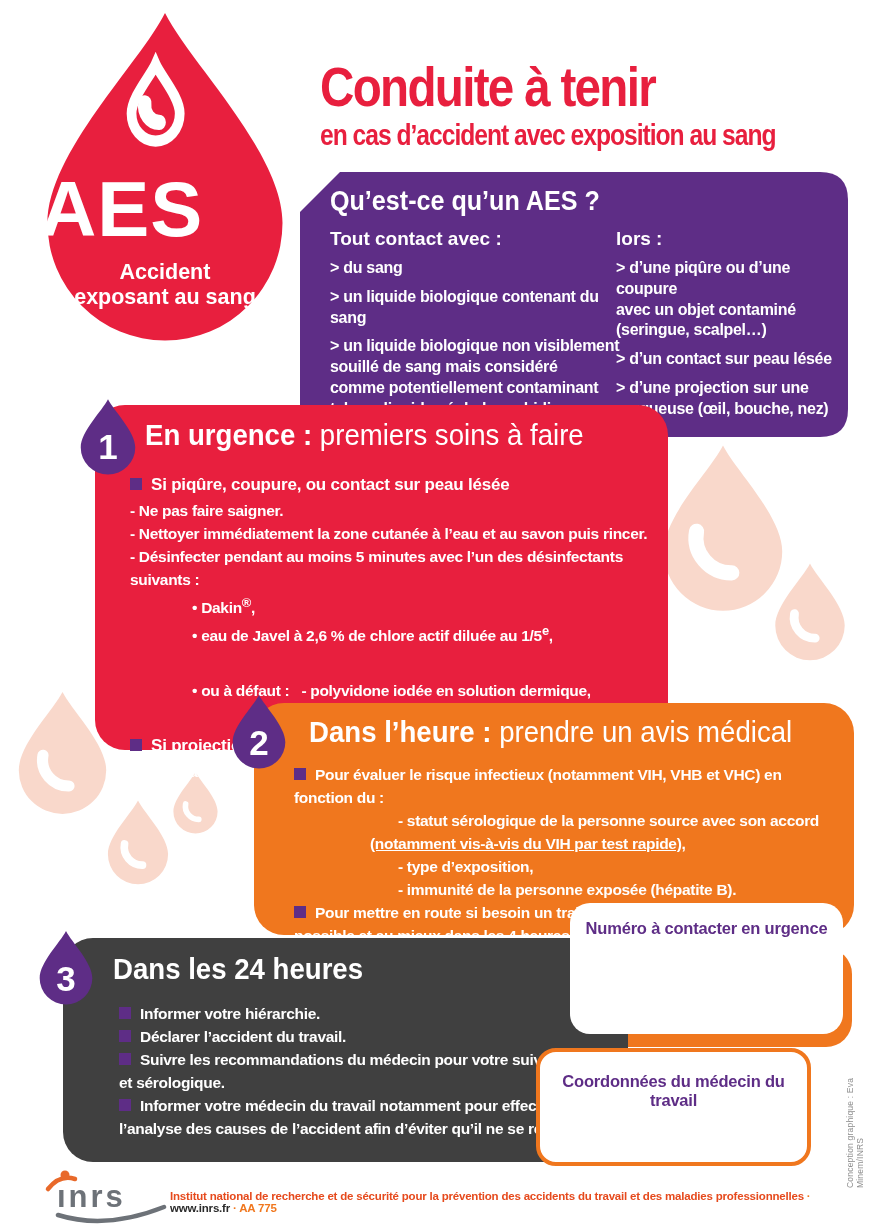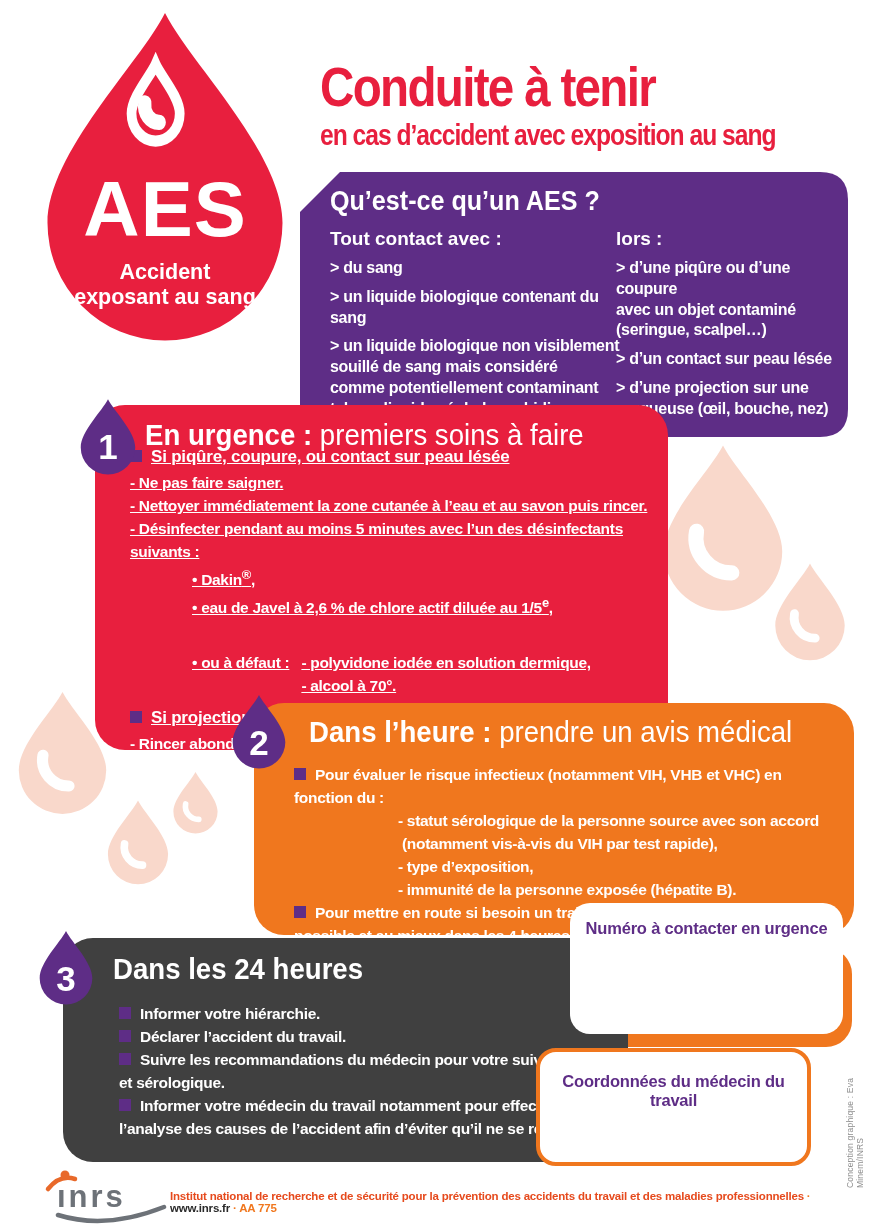--- a/index.html
+++ b/index.html
@@ -6,21 +6,21 @@
   body { background:#e9e9e9; font-family:"Liberation Sans", sans-serif; }
   .page { position:relative; width:872px; height:1232px; background:#ffffff; overflow:hidden; margin:0 auto; }
 
   
   .drop { position:absolute; }
   .drop svg { display:block; width:100%; height:100%; }
 
   
   .emblem { position:absolute; left:40px; top:8px; width:250px; height:338px; z-index:2; }
   .emblem svg { position:absolute; inset:0; }
-  .aes-word { position:absolute; left:0; top:162px; width:100%; text-align:center;
+  .aes-word { position:absolute; left:0; top:162px; width:100%; text-align:left;
     color:#fff; font-size:78px; font-weight:bold; letter-spacing:1px; line-height:1; }
   .aes-label { position:absolute; left:0; top:252px; width:100%; text-align:center;
     color:#fff; font-size:21.5px; font-weight:bold; line-height:1.18; white-space:pre-line; }
 
   
   .titleblock { position:absolute; left:312px; top:58px; z-index:2;margin-left:8px; }
   .title-main { color:#e81f3e; font-size:56px; font-weight:bold; letter-spacing:-2px;
     transform:scaleX(.85); transform-origin:left; line-height:1.05; }
   .title-sub { color:#e81f3e; font-size:29px; font-weight:bold; letter-spacing:-1.2px;
     transform:scaleX(.85); transform-origin:left; margin-top:2px; }
@@ -45,32 +45,32 @@
   .step-head { position:absolute; color:#fff; white-space:nowrap;
     transform:scaleX(.92); transform-origin:left; }
   .step-head b { font-size:30px; font-weight:bold; }
   .step-head span { font-size:30px; font-weight:normal; }
   .box1 .step-head { left:50px; top:13px; }
   .box2 .step-head { left:55px; top:12px; }
   .box3 .step-head { left:50px; top:14px; }
 
   .step-body { position:absolute; color:#fff; font-weight:bold; font-size:15.5px;
     letter-spacing:-0.3px; line-height:23px; }
-  .box1 .step-body { left:35px; top:40px; width:530px;text-decoration:underline; }
+  .box1 .step-body { left:35px; top:68px; width:530px; }
   .box2 .step-body { left:40px; top:60px; width:550px; }
   .box3 .step-body { left:56px; top:64px; width:510px; }
 
   .sq { display:inline-block; width:12px; height:12px; background:#5e2d86; margin-right:9px; }
   .subhead { font-size:17px; letter-spacing:-0.2px; margin-bottom:3px; }
   .subhead.gap { margin-top:9px; }
   .dotline { margin-left:62px; }
   .dotsplit { display:flex; margin-left:62px;margin-top:32px; }
   .dotsplit .dcol { margin-left:12px; }
   .indent1 { margin-left:104px; }
-  .indent2 { margin-left:108px; }
+  .indent2 { margin-left:76px;text-decoration:underline; }
   .preline { white-space:pre-line; }
   .bullet-row { margin-top:0px; white-space:pre-line; }
 
   
   .marker { position:absolute; z-index:6; }
   .marker svg { position:absolute; inset:0; width:100%; height:100%; }
   .marker .num { position:absolute; left:0; top:38%; width:100%; text-align:center;
     color:#fff; font-size:35px; font-weight:bold; }
   .m1 { left:79px;  top:398px; width:58px; height:77px; }
   .m2 { left:231px; top:694px; width:56px; height:75px; }

